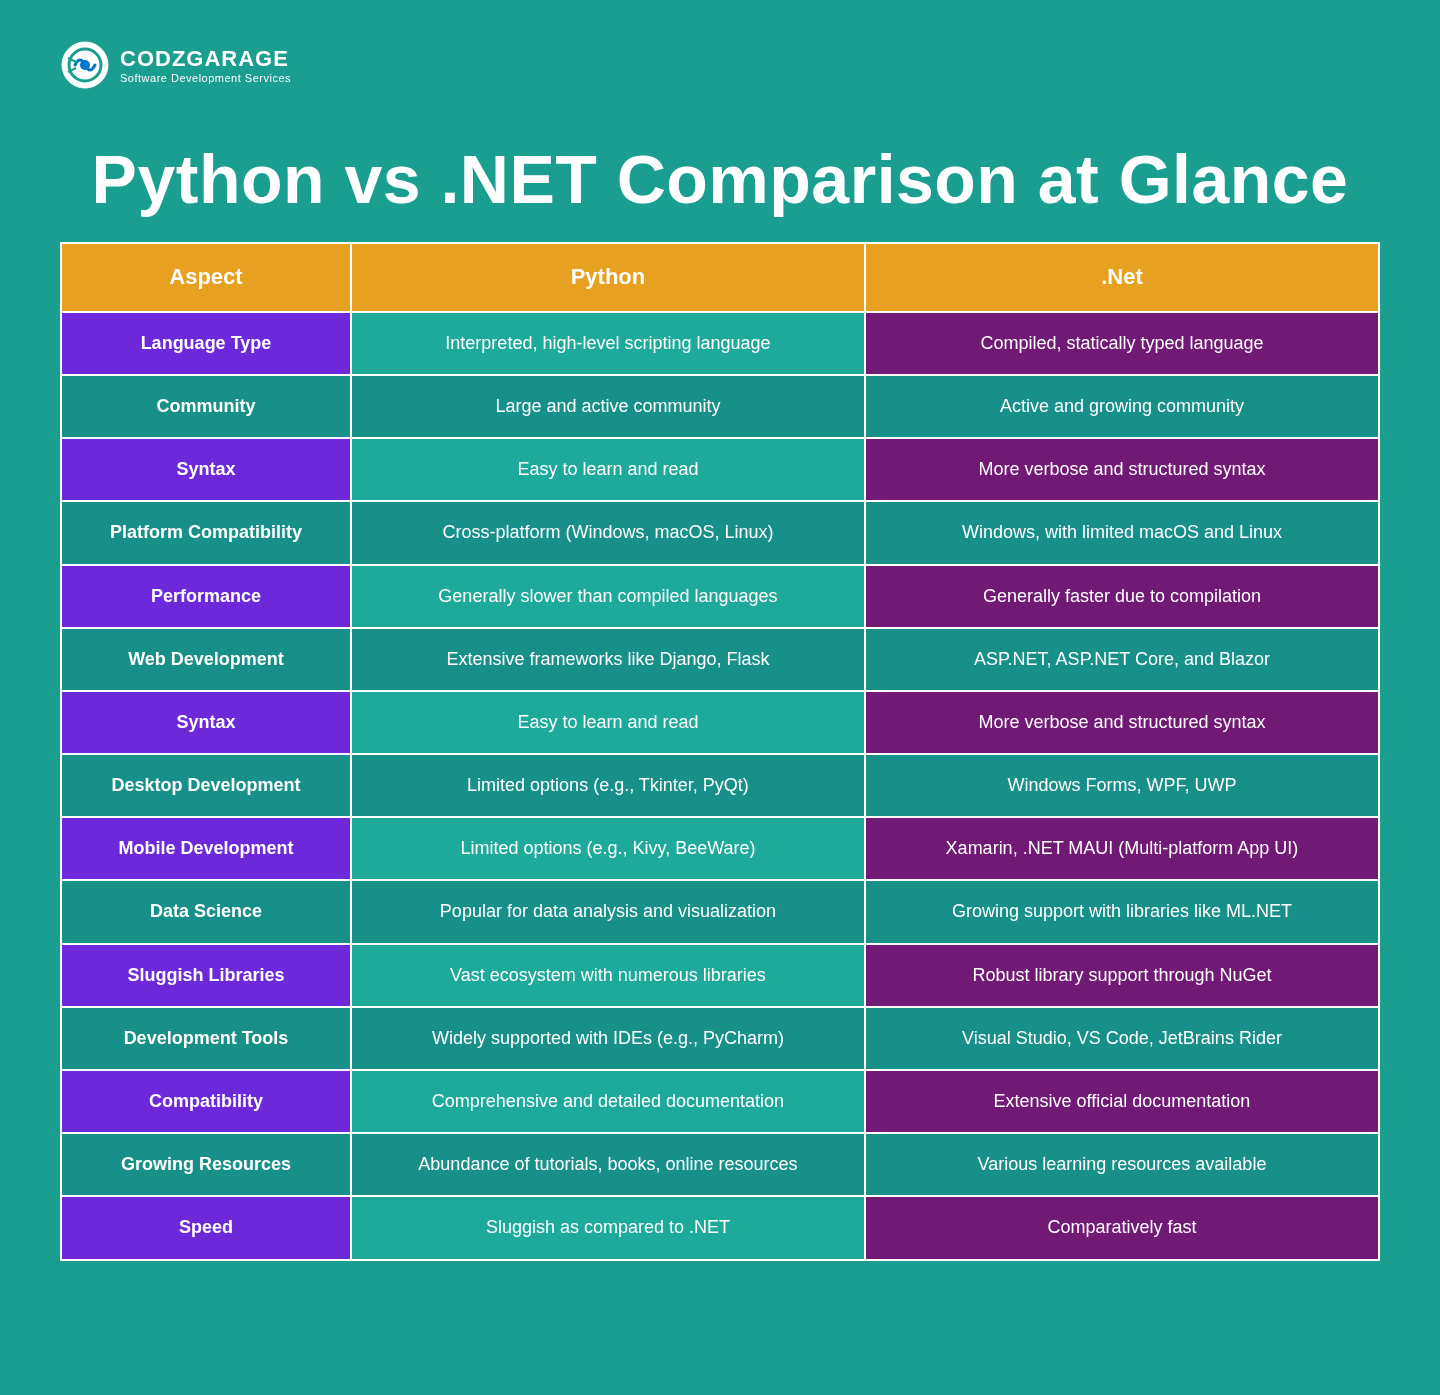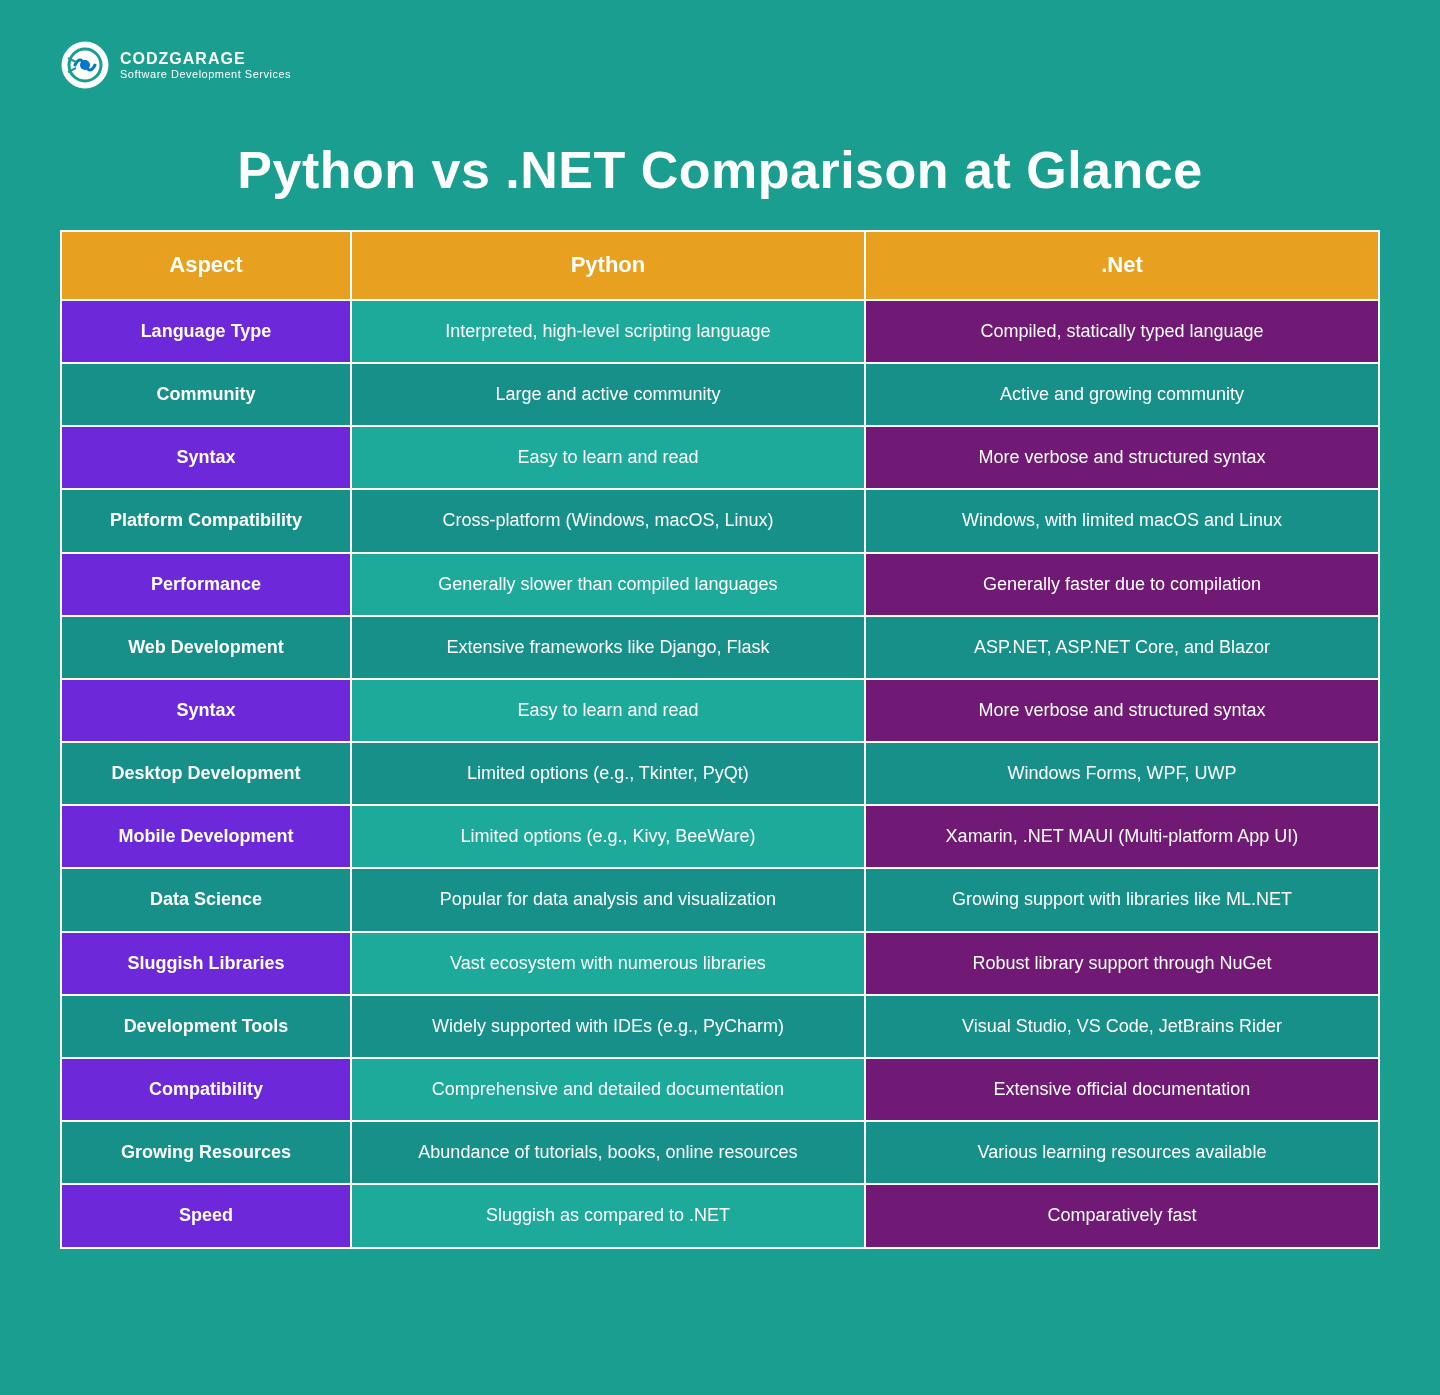--- a/index.html
+++ b/index.html
@@ -37,38 +37,38 @@
       height: 50px;
     }
 
     .logo-text {
       display: flex;
       flex-direction: column;
     }
 
     .logo-name {
       color: white;
-      font-size: 16px;
+      font-size: 22px;
       font-weight: 900;
       letter-spacing: 1px;
     }
 
     .logo-subtitle {
       color: white;
       font-size: 11px;
       letter-spacing: 0.5px;
     }
 
     .page-title {
       width: 100%;
       text-align: center;
       color: white;
-      font-size: 52px;
+      font-size: 68px;
       font-weight: 900;
-      margin-bottom: 30px;
+      margin-bottom: 24px;
       letter-spacing: 0.5px;
     }
 
     .comparison-table {
       width: 100%;
       border-collapse: collapse;
       border: 2px solid white;
     }
 
     .comparison-table th,

